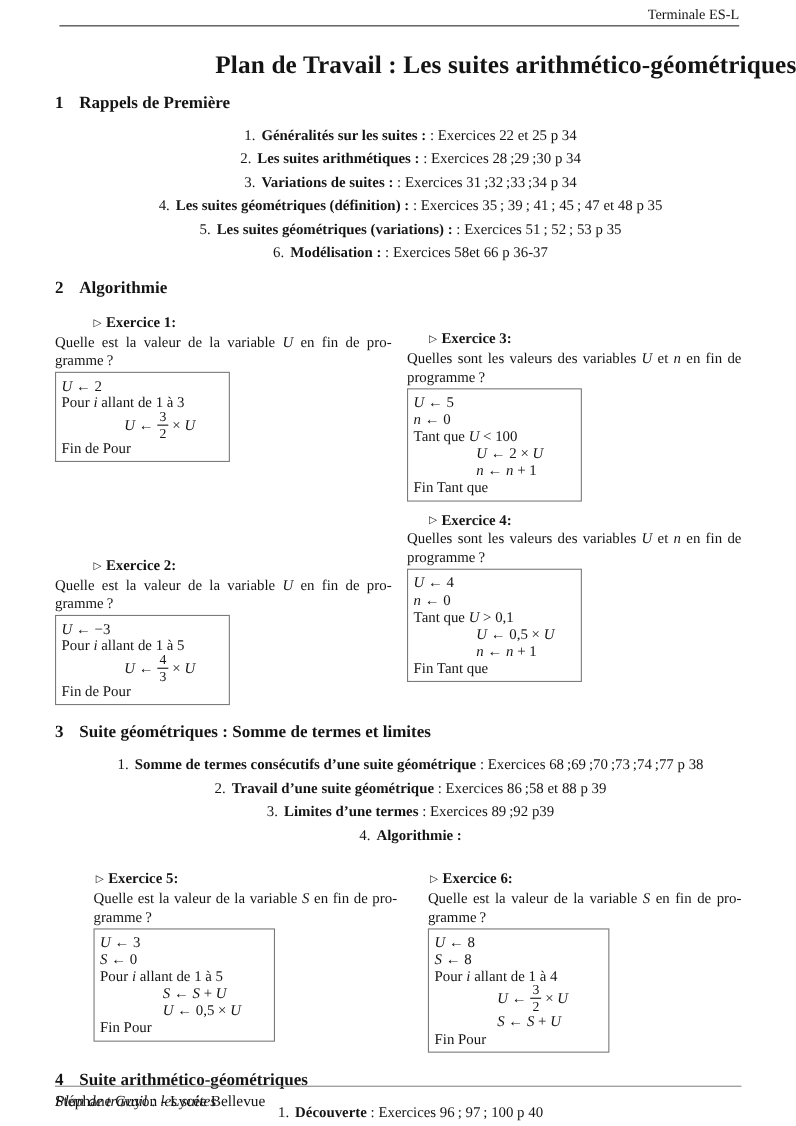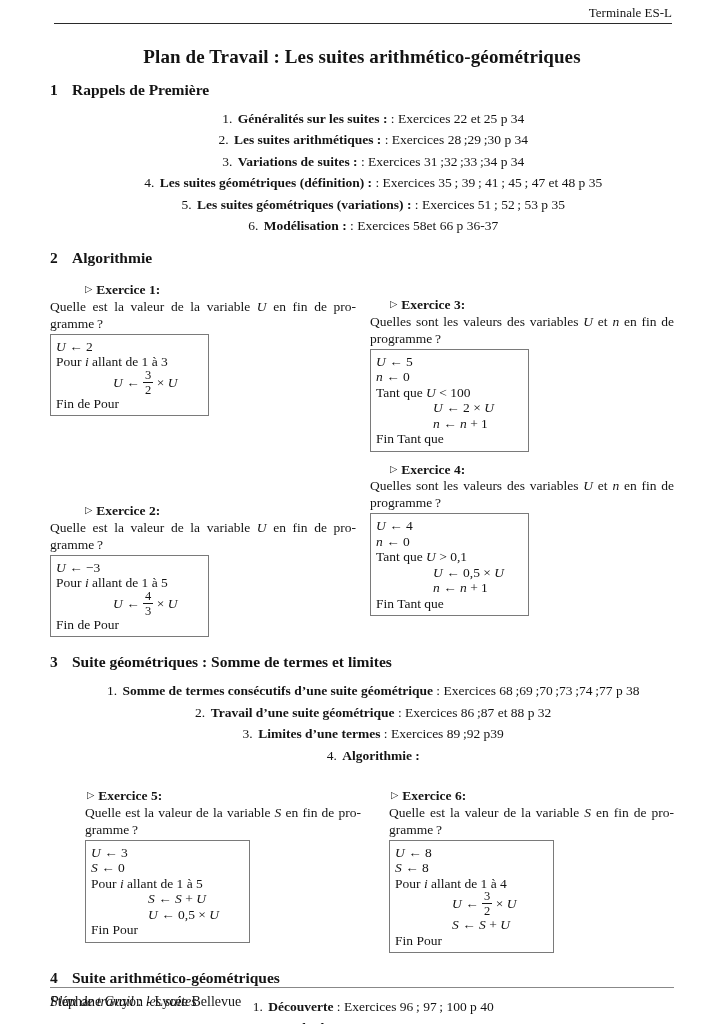--- a/index.html
+++ b/index.html
@@ -3,21 +3,21 @@
 <meta charset="utf-8">
 <style>
   * { margin:0; padding:0; box-sizing:content-box; }
   html,body { background:#ffffff; }
   body {
     width:724px; height:1024px; position:relative; overflow:hidden;
     font-family:"Liberation Serif","DejaVu Serif",serif; color:#141414;
   }
   .header { margin:6px 52px 0 54px; padding-bottom:3px; border-bottom:1px solid #2a2a2a;
             text-align:right; font-size:13px; line-height:14px;font-family:Liberation Serif, serif; }
-  .title { text-align:center; font-size:19px; font-weight:bold; margin-top:22px; letter-spacing:.1px; }
+  .title { text-align:right; font-size:23px; font-weight:bold; margin-top:22px; letter-spacing:.1px; }
   .content { margin:0 50px; }
   .sec-head { font-size:15.5px; font-weight:bold; margin-top:13px; }
   .sec-num { display:inline-block; min-width:22px; }
   .enum { margin:9px 0 0 17px; }
   .enum-item { font-size:13.5px; line-height:21.4px;text-align:center; }
   .enum-num { display:inline-block; width:21px; }
   .ex-grid { display:flex; margin-top:13px; }
   .colL { width:306px; }
   .colR { width:304px; margin-left:14px; }
   .colR.offset { padding-top:15px; }
@@ -142,21 +142,21 @@
       </div>
 
     </div>
   </div>
 
   <div class="sec-head mt16">
     <span class="sec-num">3</span><span class="sec-title">Suite géométriques : Somme de termes et limites</span>
   </div>
   <div class="enum">
     <div class="enum-item"><span class="enum-num">1.</span><b>Somme de termes consécutifs d’une suite géométrique</b> <span>: Exercices 68 ;69 ;70 ;73 ;74 ;77 p 38</span></div>
-    <div class="enum-item"><span class="enum-num">2.</span><b>Travail d’une suite géométrique</b> <span>: Exercices 86 ;87 et 88 p 32</span></div>
+    <div class="enum-item"><span class="enum-num">2.</span><b>Travail d’une suite géométrique</b> <span>: Exercices 86 ;58 et 88 p 39</span></div>
     <div class="enum-item"><span class="enum-num">3.</span><b>Limites d’une termes</b> <span>: Exercices 89 ;92 p39</span></div>
     <div class="enum-item"><span class="enum-num">4.</span><b>Algorithmie :</b> <span></span></div>
   </div>
 
   <div class="ex-grid mt20">
     <div class="colL5">
 
       <div>
         <div class="ex-head ind2">
           <span class="marker">▷</span><span>Exercice 5:</span>

